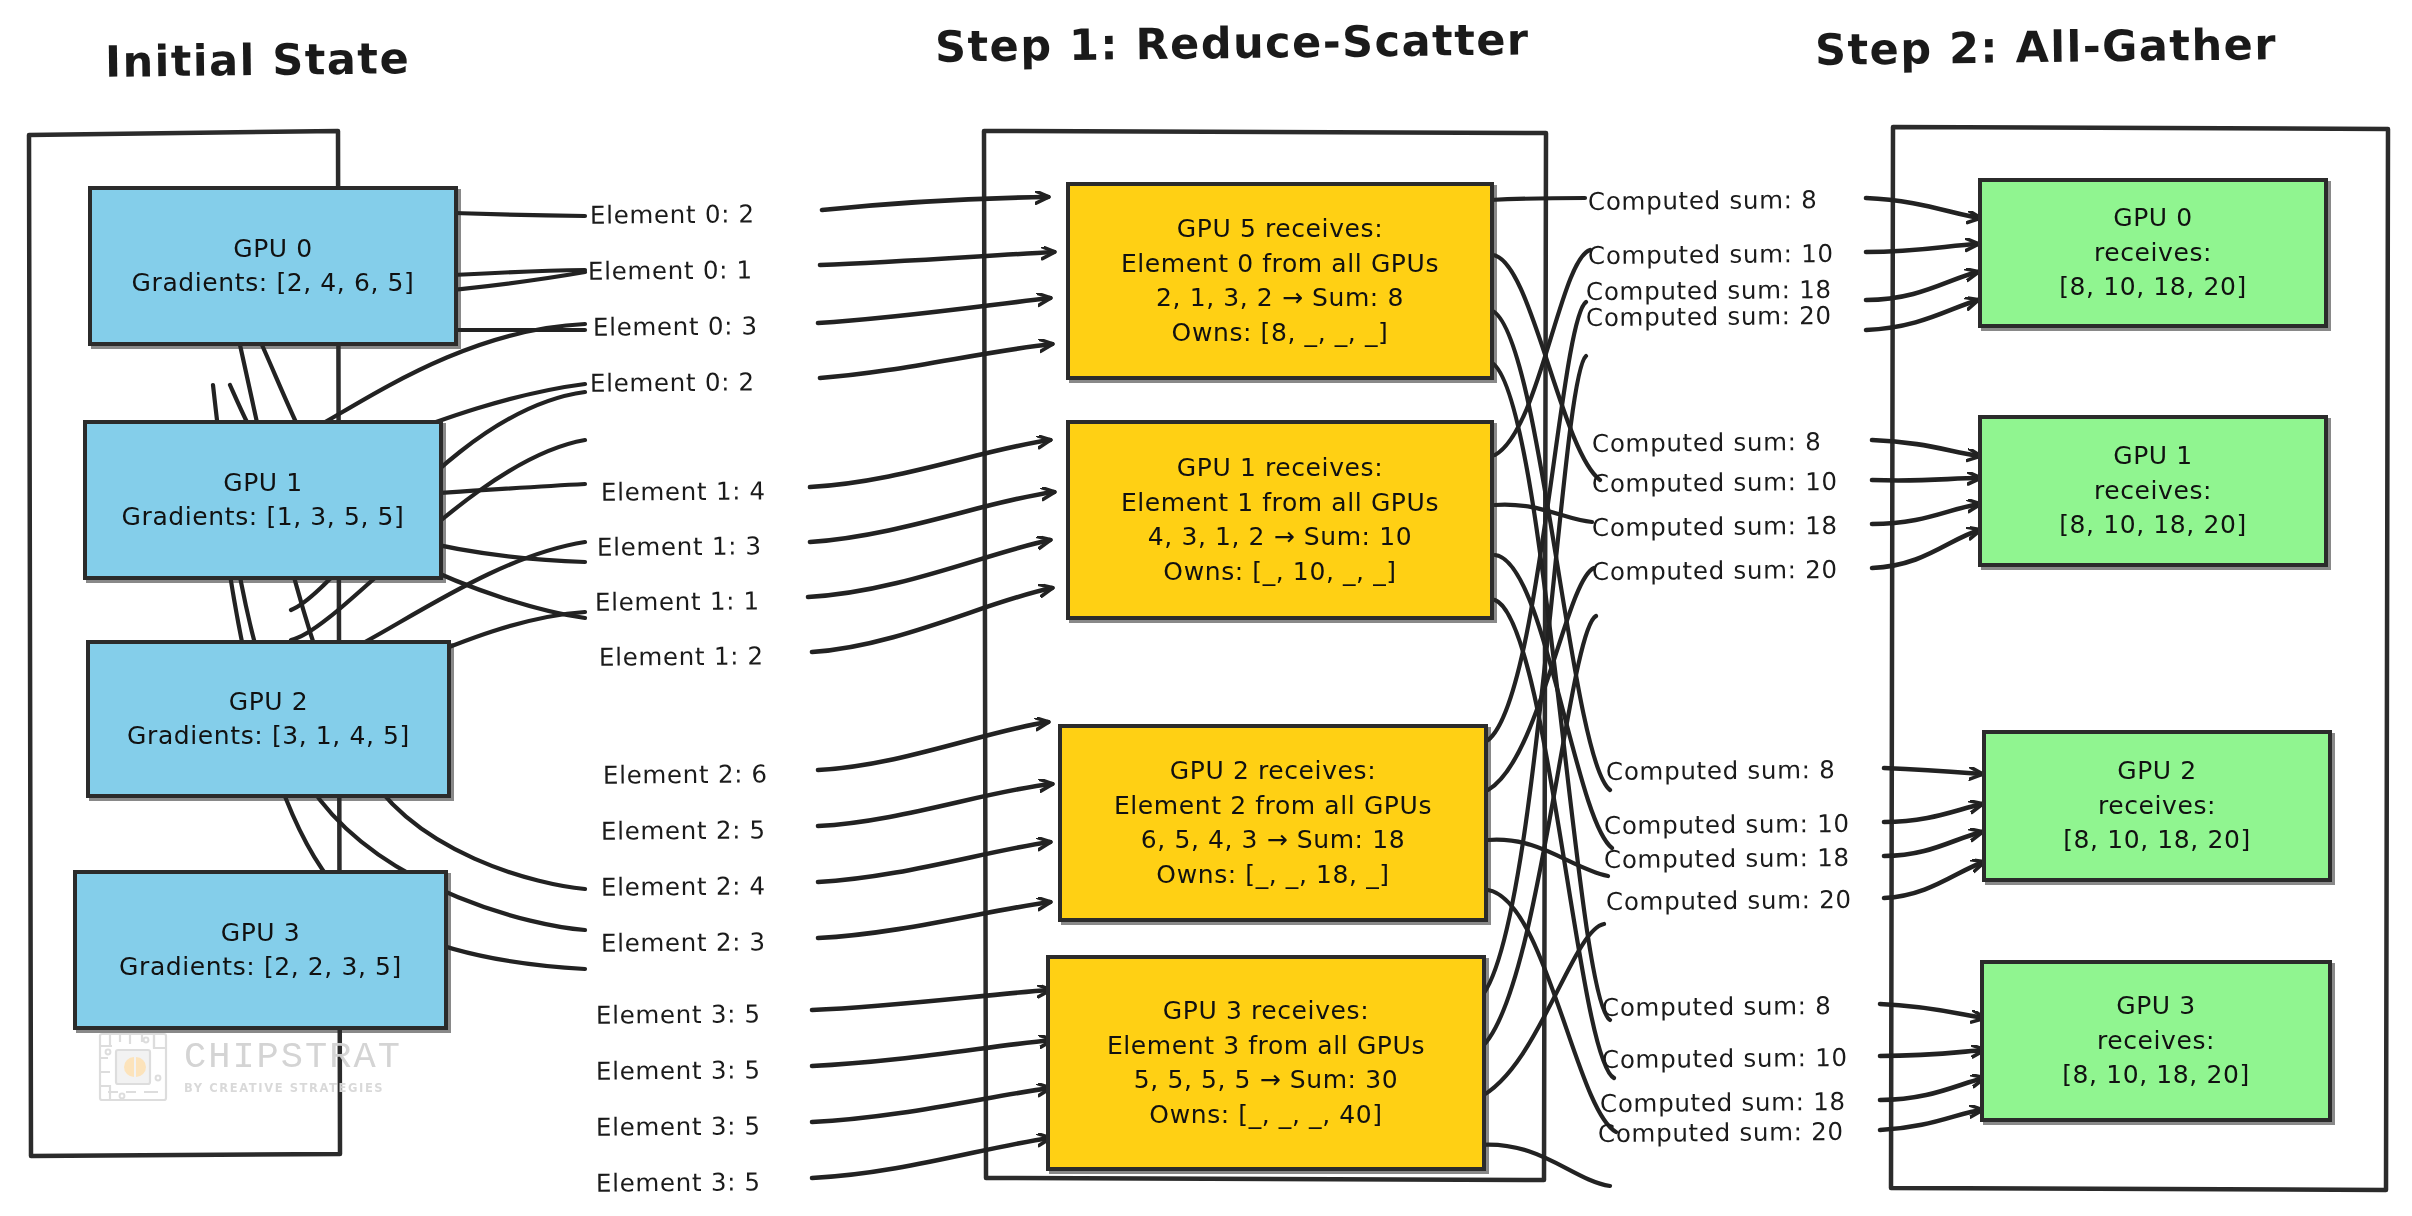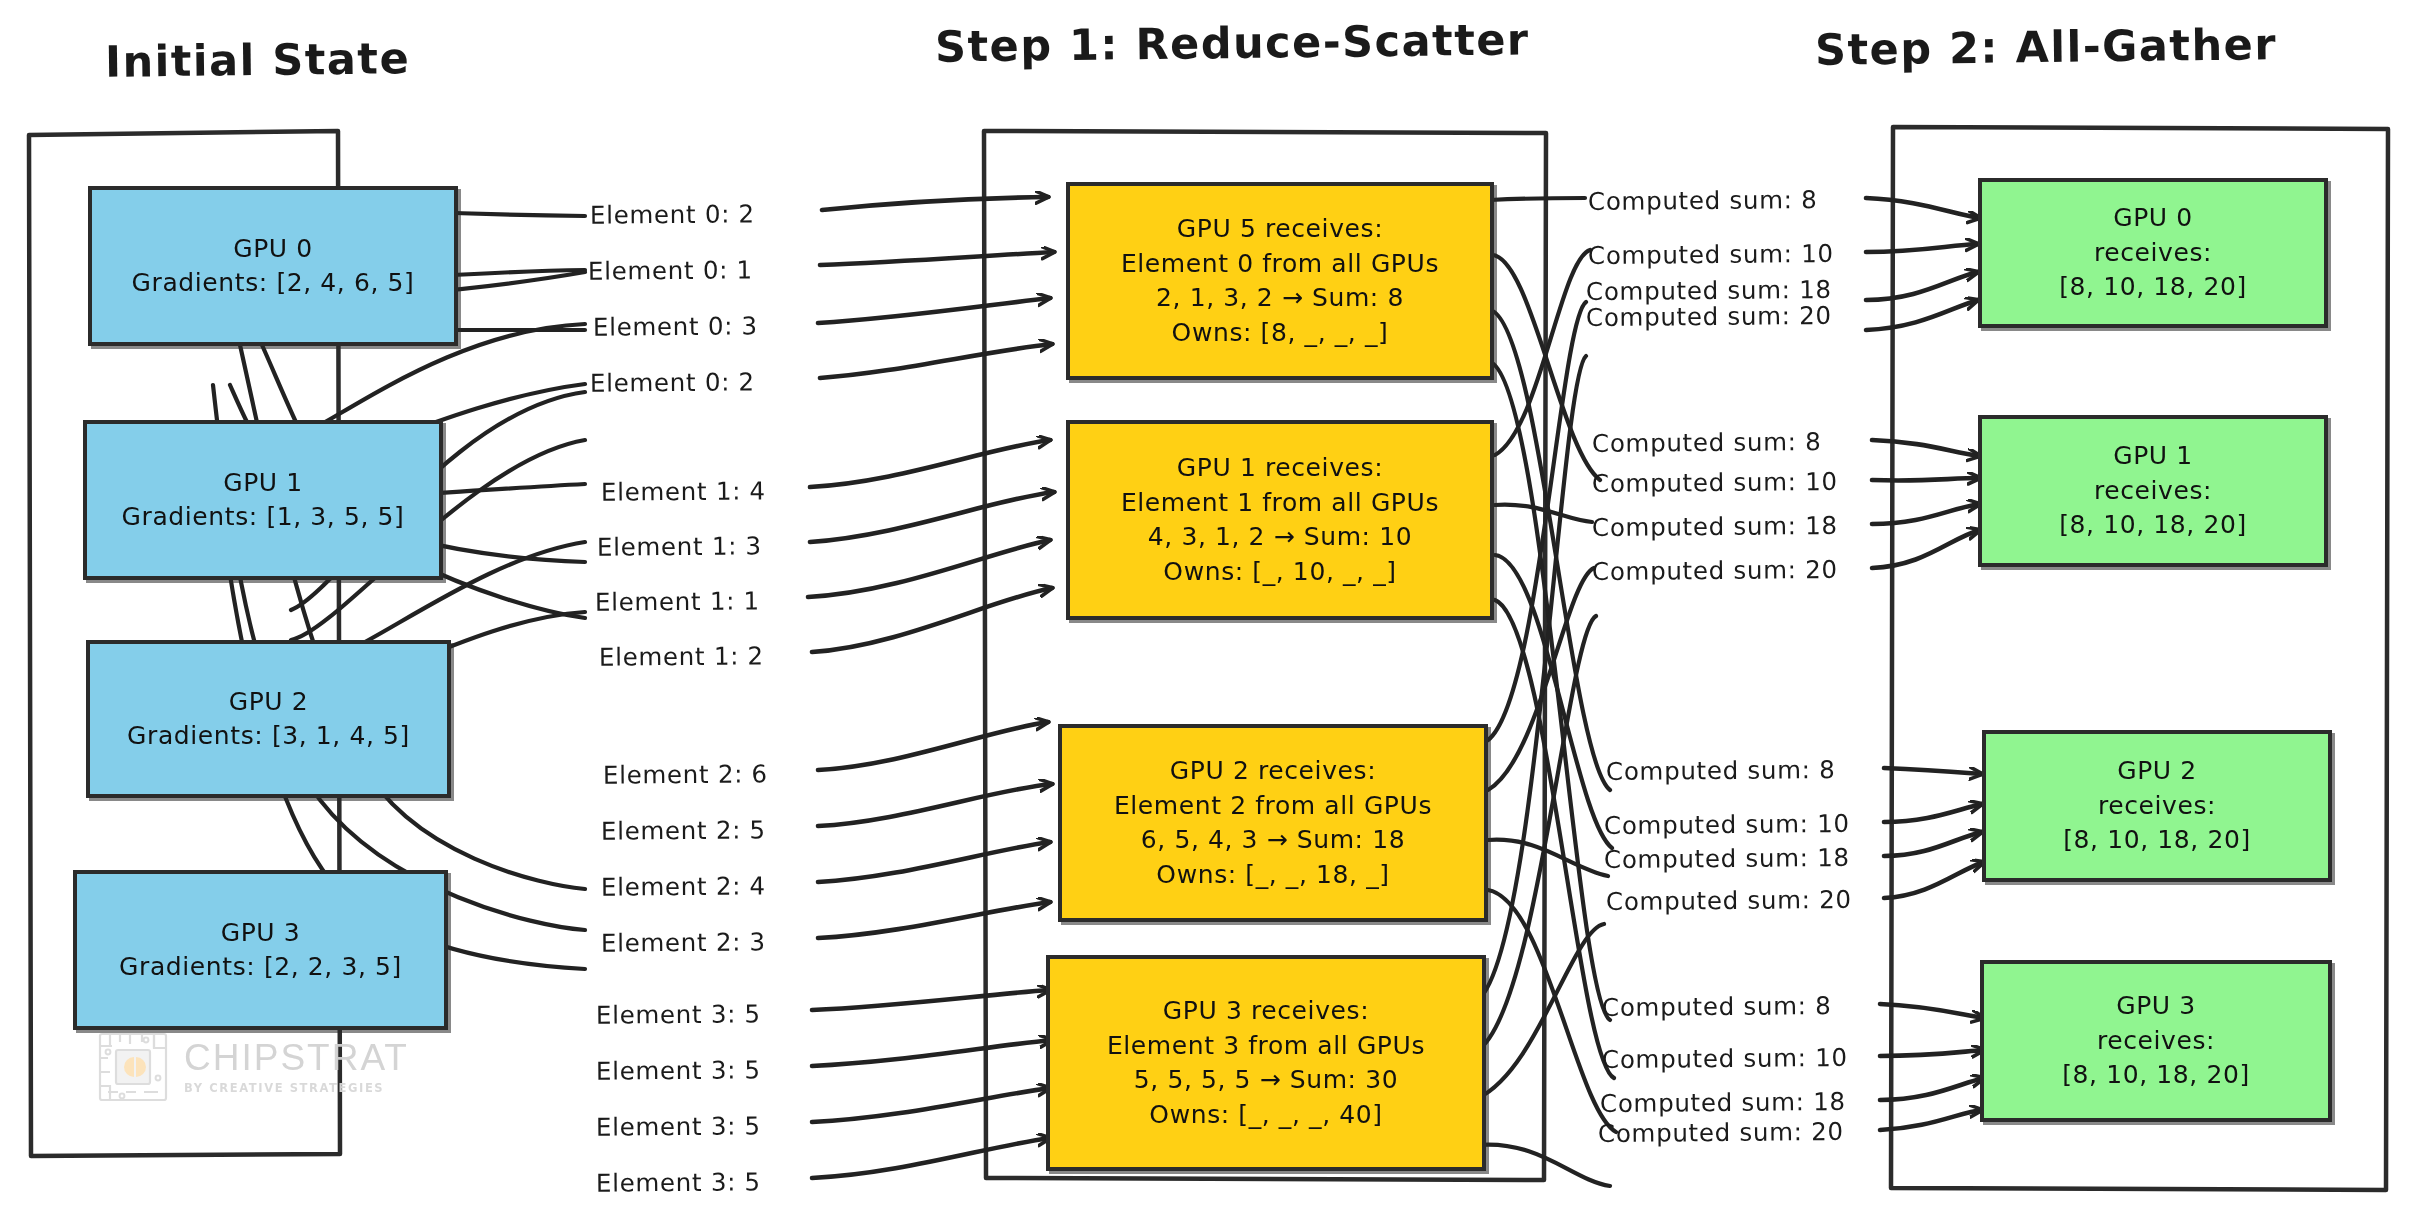--- a/index.html
+++ b/index.html
@@ -58,21 +58,21 @@
   
   #watermark{
     position:absolute;
     left:96px; top:1030px;
     display:flex; align-items:center; gap:14px;
     opacity:0.95;
   }
   #wm-text{display:flex;flex-direction:column;justify-content:center;}
   #wm-name{
     font-size:37px;letter-spacing:2px;color:#d2d2d2;font-weight:500;
-    font-family:Liberation Sans, sans-serif;line-height:1;
+    font-family:Liberation Mono, monospace;line-height:1;
   }
   #wm-sub{
     font-size:11.5px;letter-spacing:1.6px;color:#d8d8d8;font-weight:700;
     font-family:"DejaVu Sans","Liberation Sans",sans-serif;margin-top:5px;
   }
 </style>
 </head>
 <body>
 
 <div id="stage">

